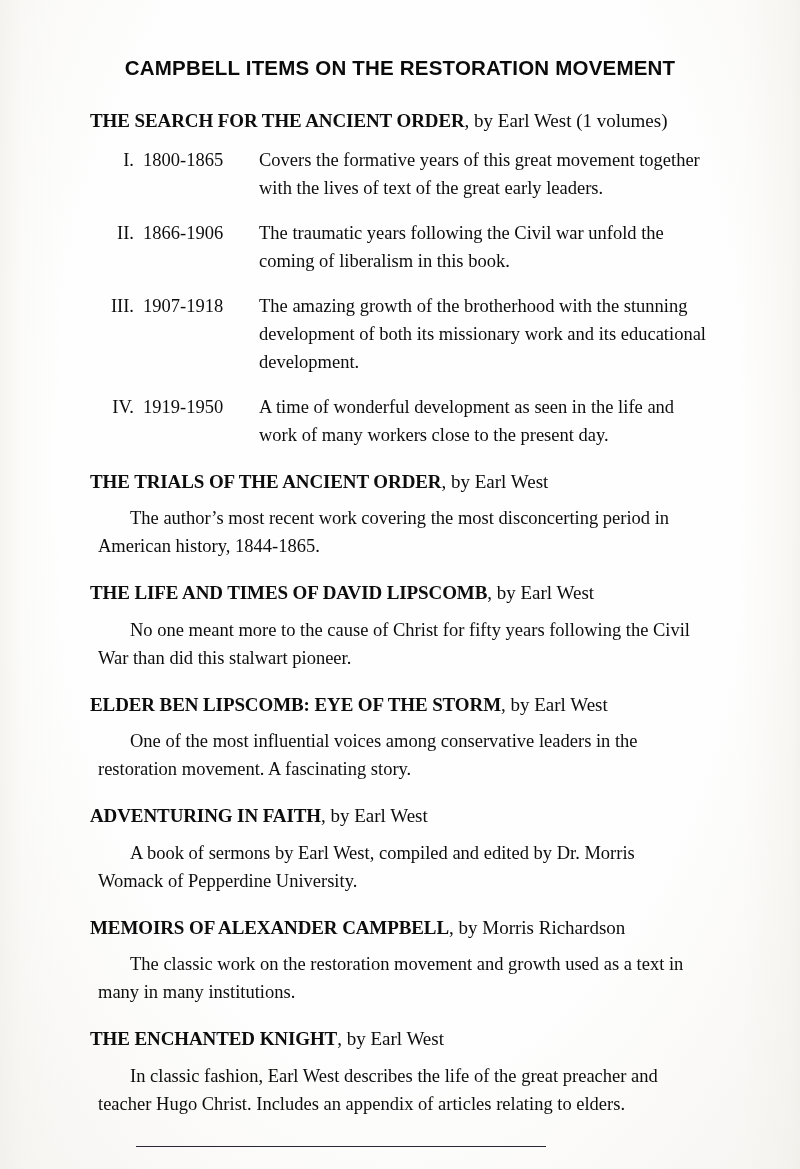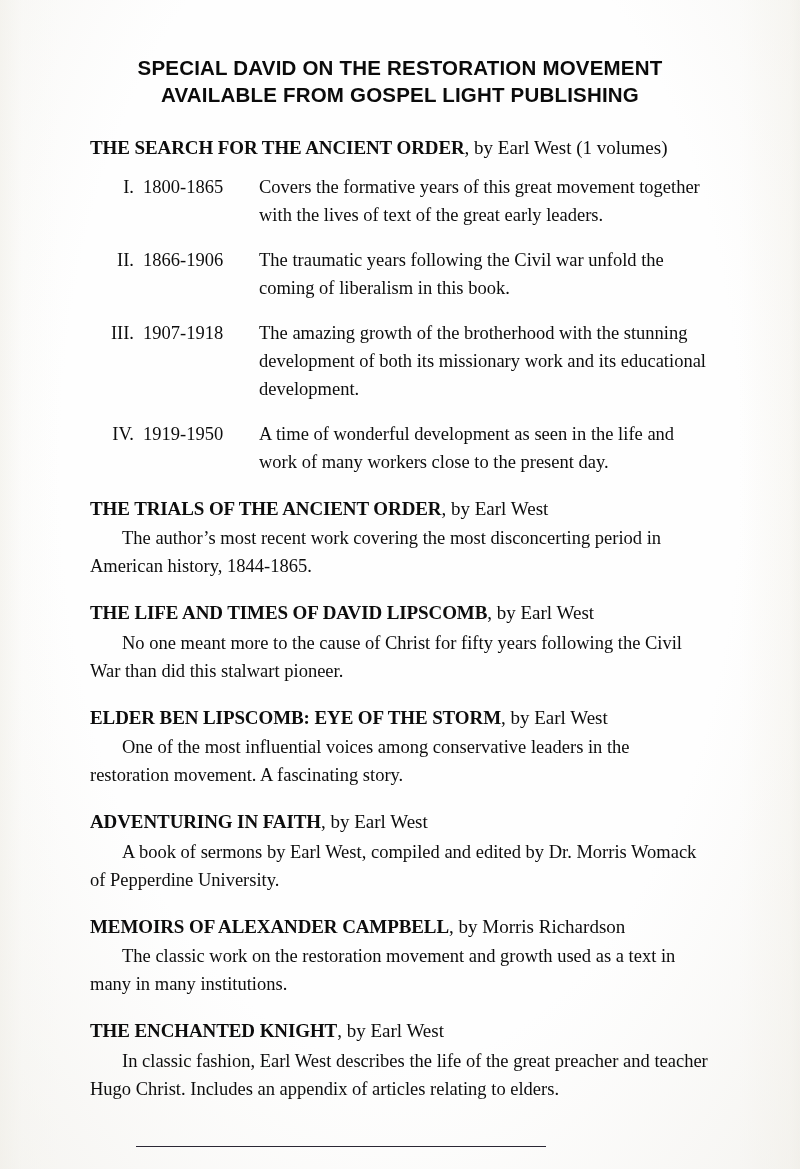--- a/index.html
+++ b/index.html
@@ -72,21 +72,21 @@
   }
   .entry-byline {
     font-weight: normal;
   }
 
   .entry-desc {
     font-size: 18.5px;
     line-height: 28px;
     text-indent: 32px;
     text-align: left;
-    margin: 0;
+    margin: 8px;
   }
 
   
   .volumes {
     margin-top: 10px;
     margin-bottom: 4px;
     border-collapse: collapse;
     width: 100%;
   }
   .volumes tr.vol-row > td {
@@ -124,22 +124,21 @@
     background: #2a2734;
   }
 </style>
 </head>
 <body>
 
 <div class="page">
   <div class="content">
 
     <div class="masthead">
-      <span>SPECIAL DAVID ON THE RESTORATION MOVEMENT</span>
-      <span class="line2">AVAILABLE FROM GOSPEL LIGHT PUBLISHING</span>
+      <span>CAMPBELL ITEMS ON THE RESTORATION MOVEMENT</span>
     </div>
 
     <div class="entries">
 
       <div class="entry">
         <div class="entry-head">
           <span class="entry-title">THE SEARCH FOR THE ANCIENT ORDER</span><span class="entry-byline">, by Earl West (1 volumes)</span>
         </div>
         <table class="volumes">
           <tbody>

